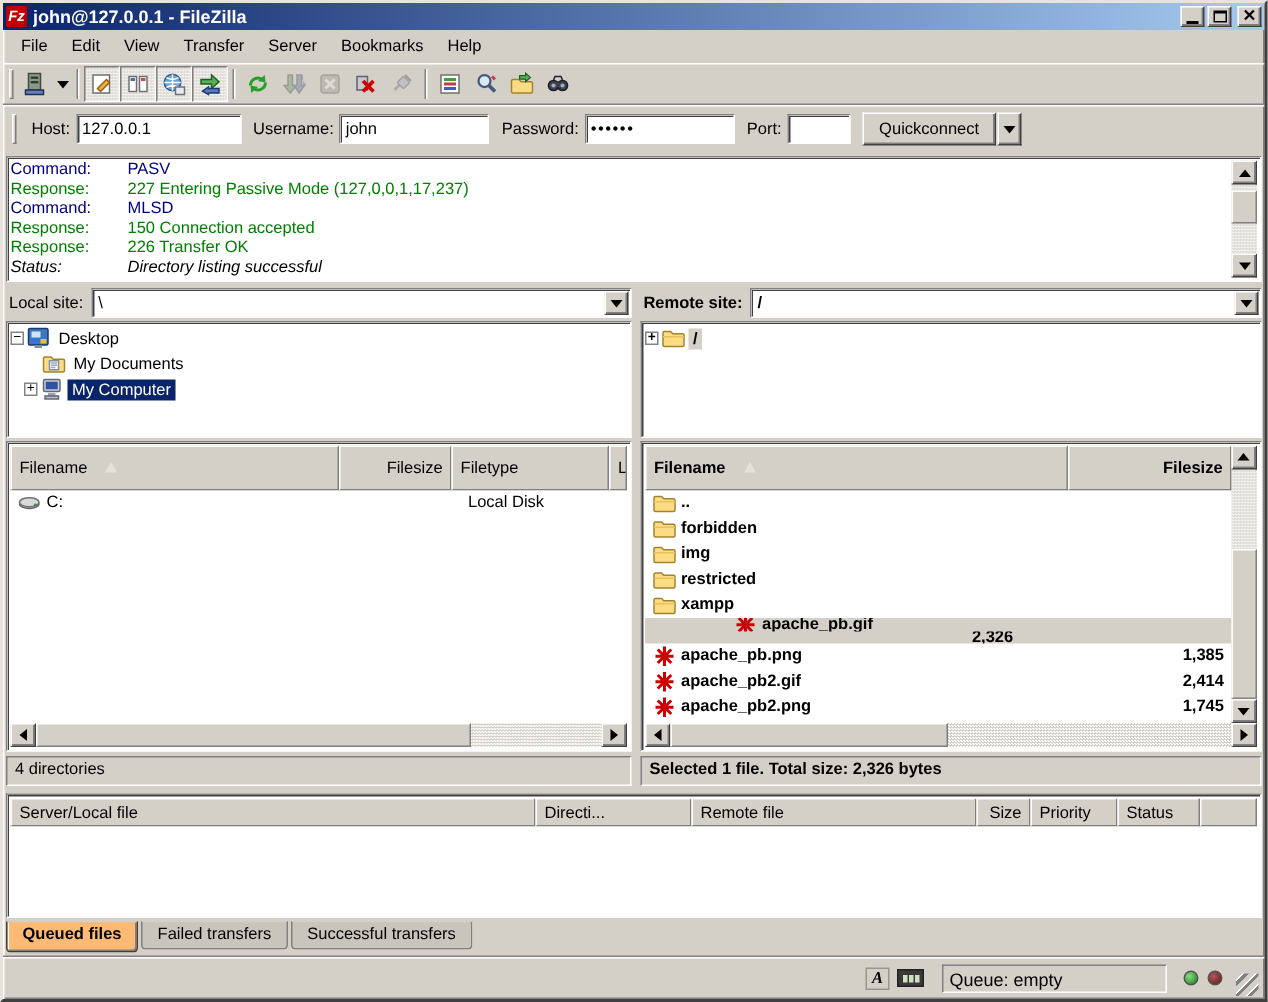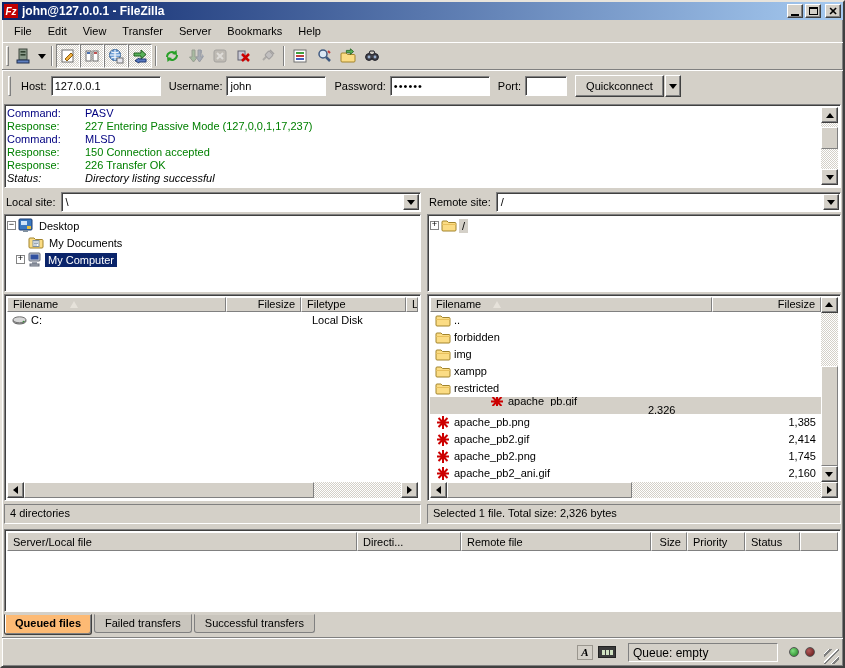--- a/index.html
+++ b/index.html
@@ -59,39 +59,39 @@
   .arr-rt{width:0;height:0;border-top:4px solid transparent;border-bottom:4px solid transparent;border-left:5px solid #000;}
   .hscroll{height:16px;display:flex;align-items:stretch;
     background:conic-gradient(#fff 25%,#D4D0C8 0 50%,#fff 0 75%,#D4D0C8 0);background-size:2px 2px;}
   .hthumb{background:#D4D0C8;border:1px solid;border-color:#fff #808080 #808080 #fff;}
   .vthumb{background:#D4D0C8;border:1px solid;border-color:#fff #808080 #808080 #fff;width:17px;}
   
   .panes{display:flex;margin:4px 2px 0 2px;height:332px;}
   .pane{display:flex;flex-direction:column;}
   .pane-left{width:419px;}
   .splitter{width:6px;}
-  .pane-right{width:416px;}
+  .pane-right{width:416px;font-weight:bold;}
   .site-row{height:20px;display:flex;align-items:center;}
   .site-label{margin:0 5px 0 2px;white-space:nowrap;}
   .combo{flex:1;height:20px;display:flex;background:#fff;
     border:1px solid;border-color:#808080 #fff #fff #808080;box-shadow:inset 1px 1px 0 #404040;}
   .combo-text{flex:1;padding:2px 4px;line-height:14px;}
   .combo-btn{width:16px;margin:1px;display:flex;align-items:center;justify-content:center;}
   .treebox{height:78px;margin-top:2px;padding:2px;overflow:hidden;}
   .tree-row{height:17px;display:flex;align-items:center;white-space:nowrap;}
   .expander{width:9px;height:9px;border:1px solid #848484;background:#fff;flex:none;
     display:flex;align-items:center;justify-content:center;font-size:9px;line-height:7px;font-family:"Liberation Mono",monospace;}
   .tree-label{padding:1px 3px;}
   .tree-sel{background:#0A246A;color:#fff;}
   .tree-sel-inactive{background:#D4D0C8;}
   .ticon{width:16px;height:15px;margin:0 2px;flex:none;}
   
   .listbox{height:208px;margin-top:2px;padding:0;position:relative;overflow:hidden;background:#fff;}
   .list-inner{position:absolute;inset:2px;display:flex;flex-direction:column;}
-  .lheader{display:flex;height:15px;flex:none;background:#bef264;}
+  .lheader{display:flex;height:30px;flex:none;background:#bef264;}
   .hcell{border:1px solid;border-color:#fff #808080 #808080 #fff;background:#D4D0C8;
     padding:1px 5px;display:flex;align-items:center;overflow:hidden;white-space:nowrap;}
   .hcell.num{justify-content:flex-end;text-align:center;}
   .sort-asc{width:0;height:0;border-left:4px solid transparent;border-right:4px solid transparent;
     border-bottom:7px solid #E6E2DA;margin-left:12px;}
   .lbody{flex:1;background:#fff;overflow:hidden;position:relative;}
   .lrow{height:17px;display:flex;align-items:center;white-space:nowrap;}
   .lrow .cell{padding:0 5px;overflow:hidden;display:flex;align-items:center;}
   .cell.num{justify-content:flex-end;}
   .row-sel-inactive{background:#D4D0C8;flex-direction:column;}
@@ -516,33 +516,33 @@
               <div class="cell num" style="width:110px;">
                   <span></span>
                 </div>
             </div>
             <div class="lrow">
               <div class="cell" style="width:283px;">
                   <span class="ficon"><svg width="16" height="15">
                       <path d="M1 4c0-.6.4-1 1-1h4l1.5 1.5H14c.6 0 1 .4 1 1V12c0 .6-.4 1-1 1H2c-.6 0-1-.4-1-1z" fill="#FBDC84" stroke="#A2842C"></path>
                       <path d="M1 6.5h14" stroke="#E8C05C"></path>
                     </svg></span>
-                  <span>xampp</span>
+                  <span>restricted</span>
                 </div>
               <div class="cell num" style="width:110px;">
                   <span></span>
                 </div>
             </div>
             <div class="lrow">
               <div class="cell" style="width:283px;">
                   <span class="ficon"><svg width="16" height="15">
                       <path d="M1 4c0-.6.4-1 1-1h4l1.5 1.5H14c.6 0 1 .4 1 1V12c0 .6-.4 1-1 1H2c-.6 0-1-.4-1-1z" fill="#FBDC84" stroke="#A2842C"></path>
                       <path d="M1 6.5h14" stroke="#E8C05C"></path>
                     </svg></span>
-                  <span>restricted</span>
+                  <span>xampp</span>
                 </div>
               <div class="cell num" style="width:110px;">
                   <span></span>
                 </div>
             </div>
 
             <div class="lrow row-sel-inactive">
               <div class="cell" style="width:283px;">
                   <span class="ficon"><svg width="16" height="15">
                       <path d="M8 1v13M2 7.5h12M3.5 3l9 9M12.5 3l-9 9" stroke="#cc0000" stroke-width="2"></path>

